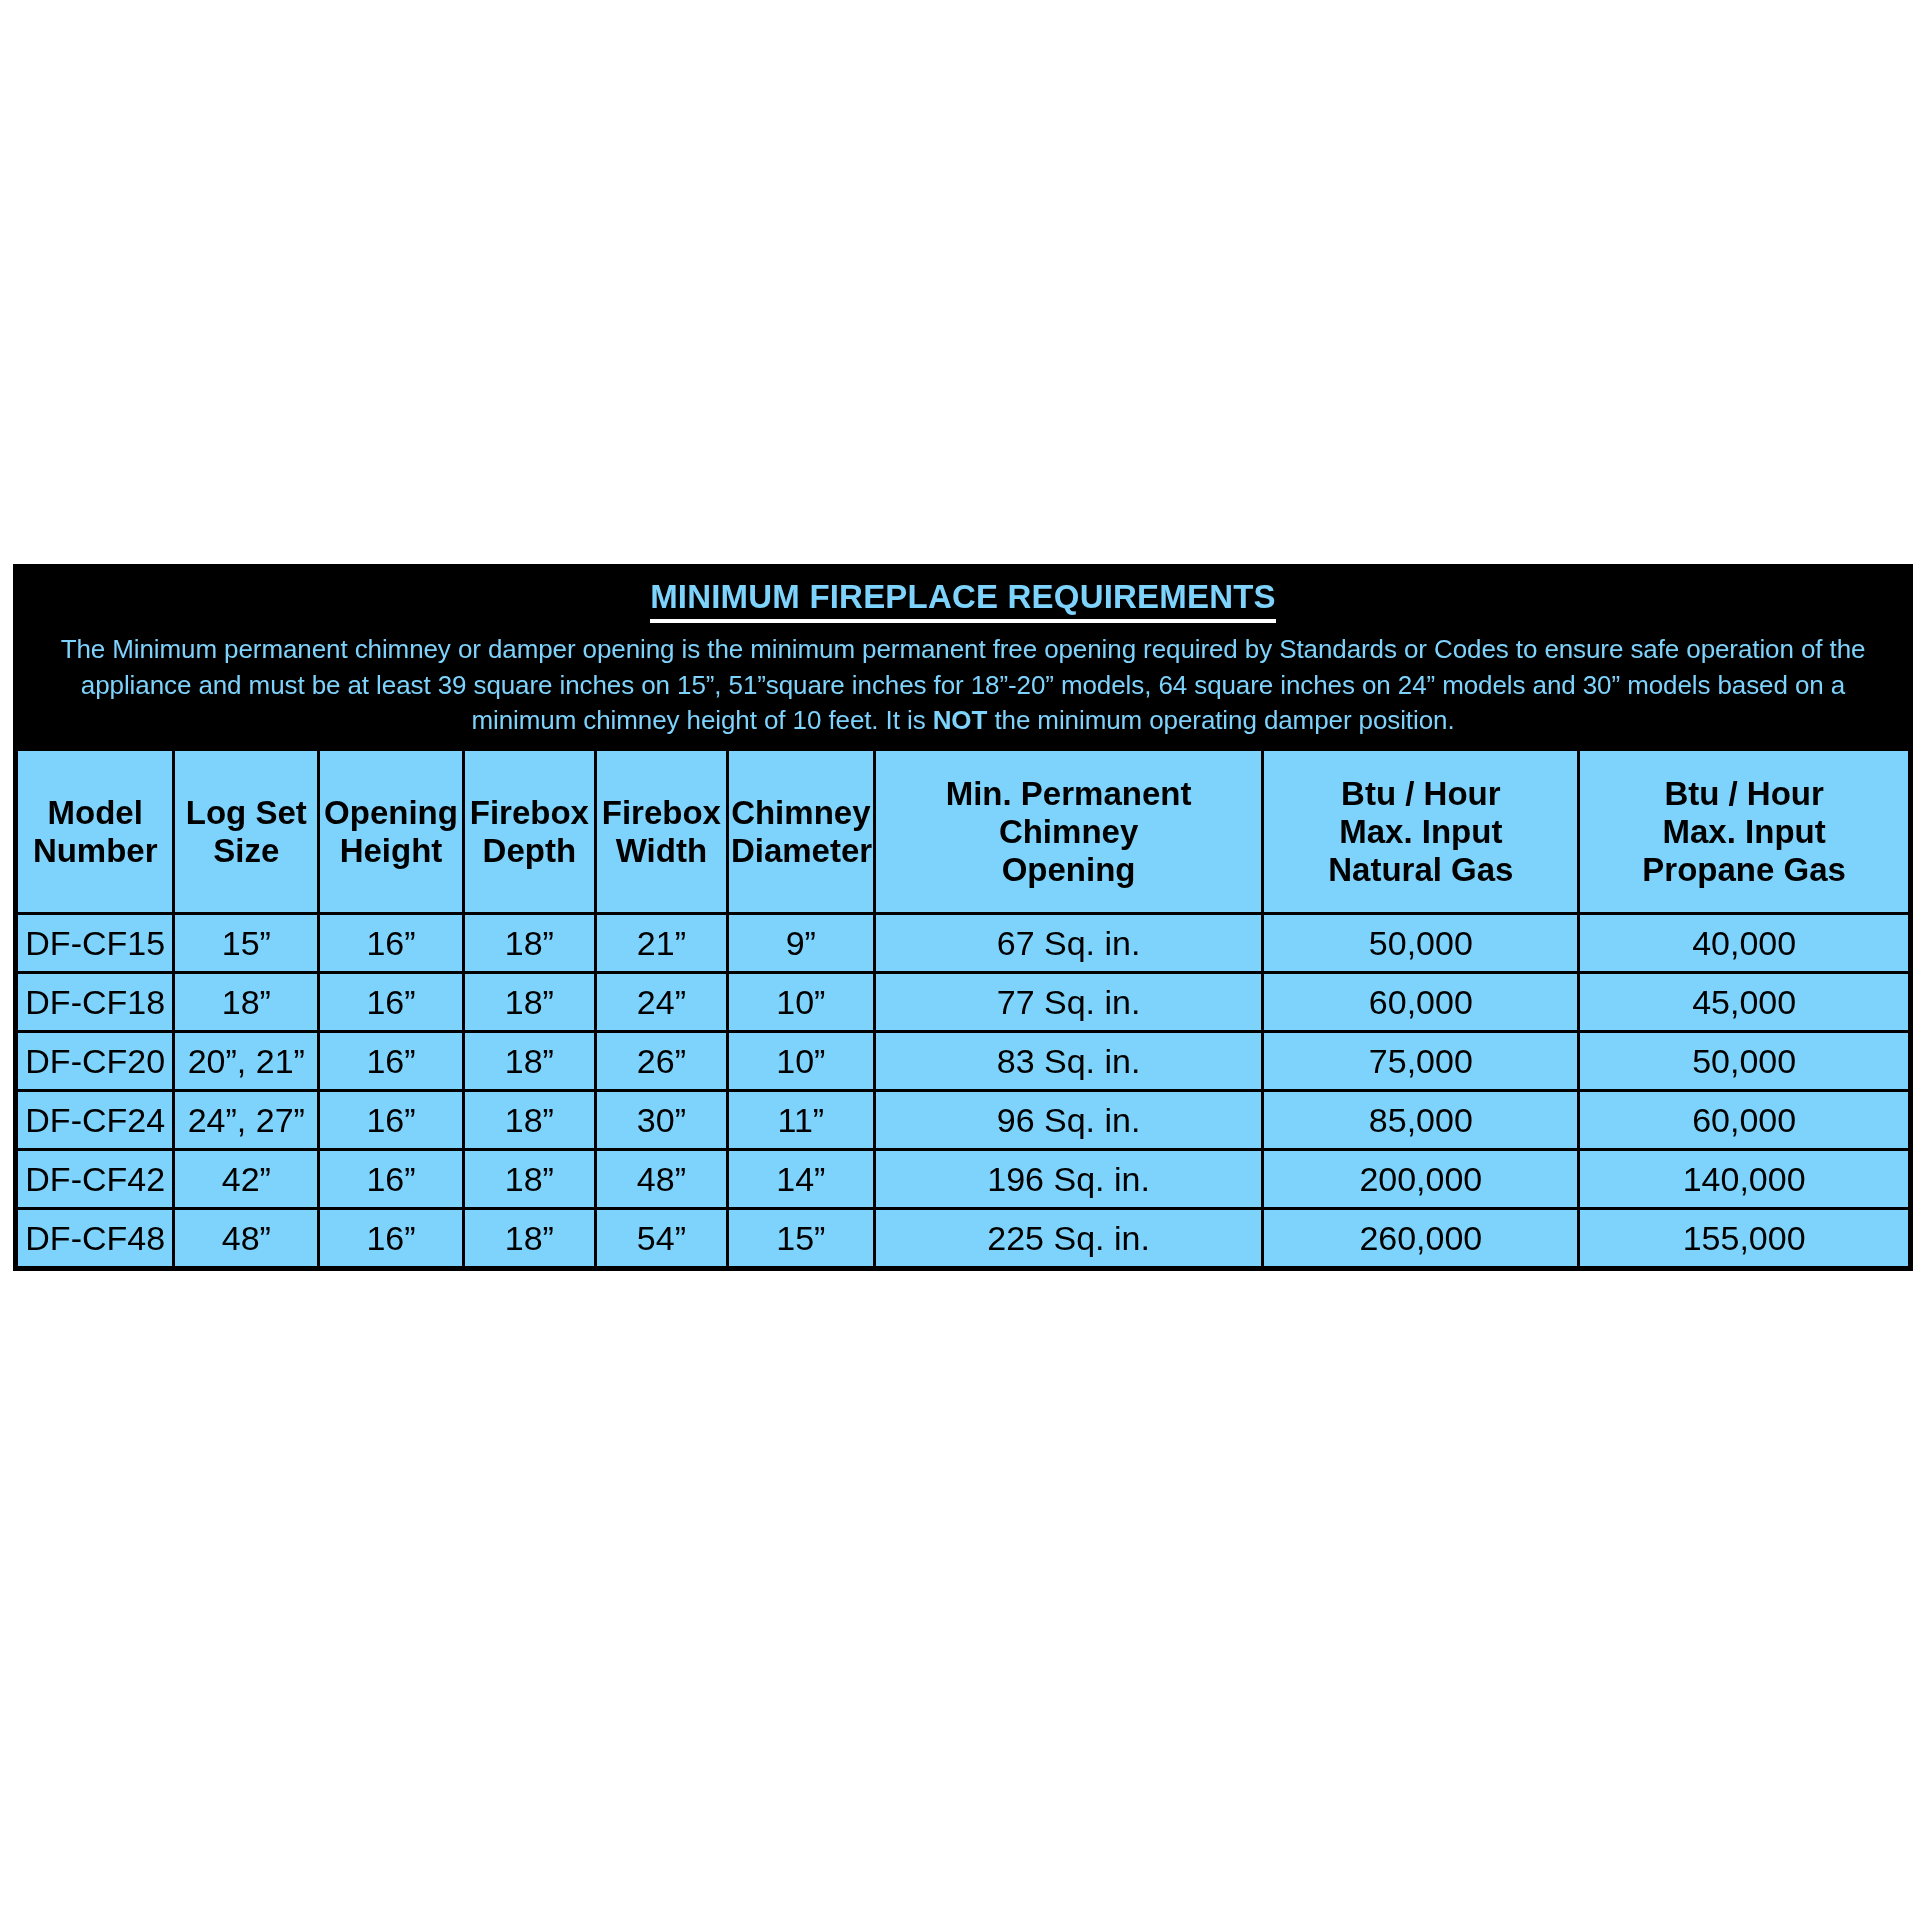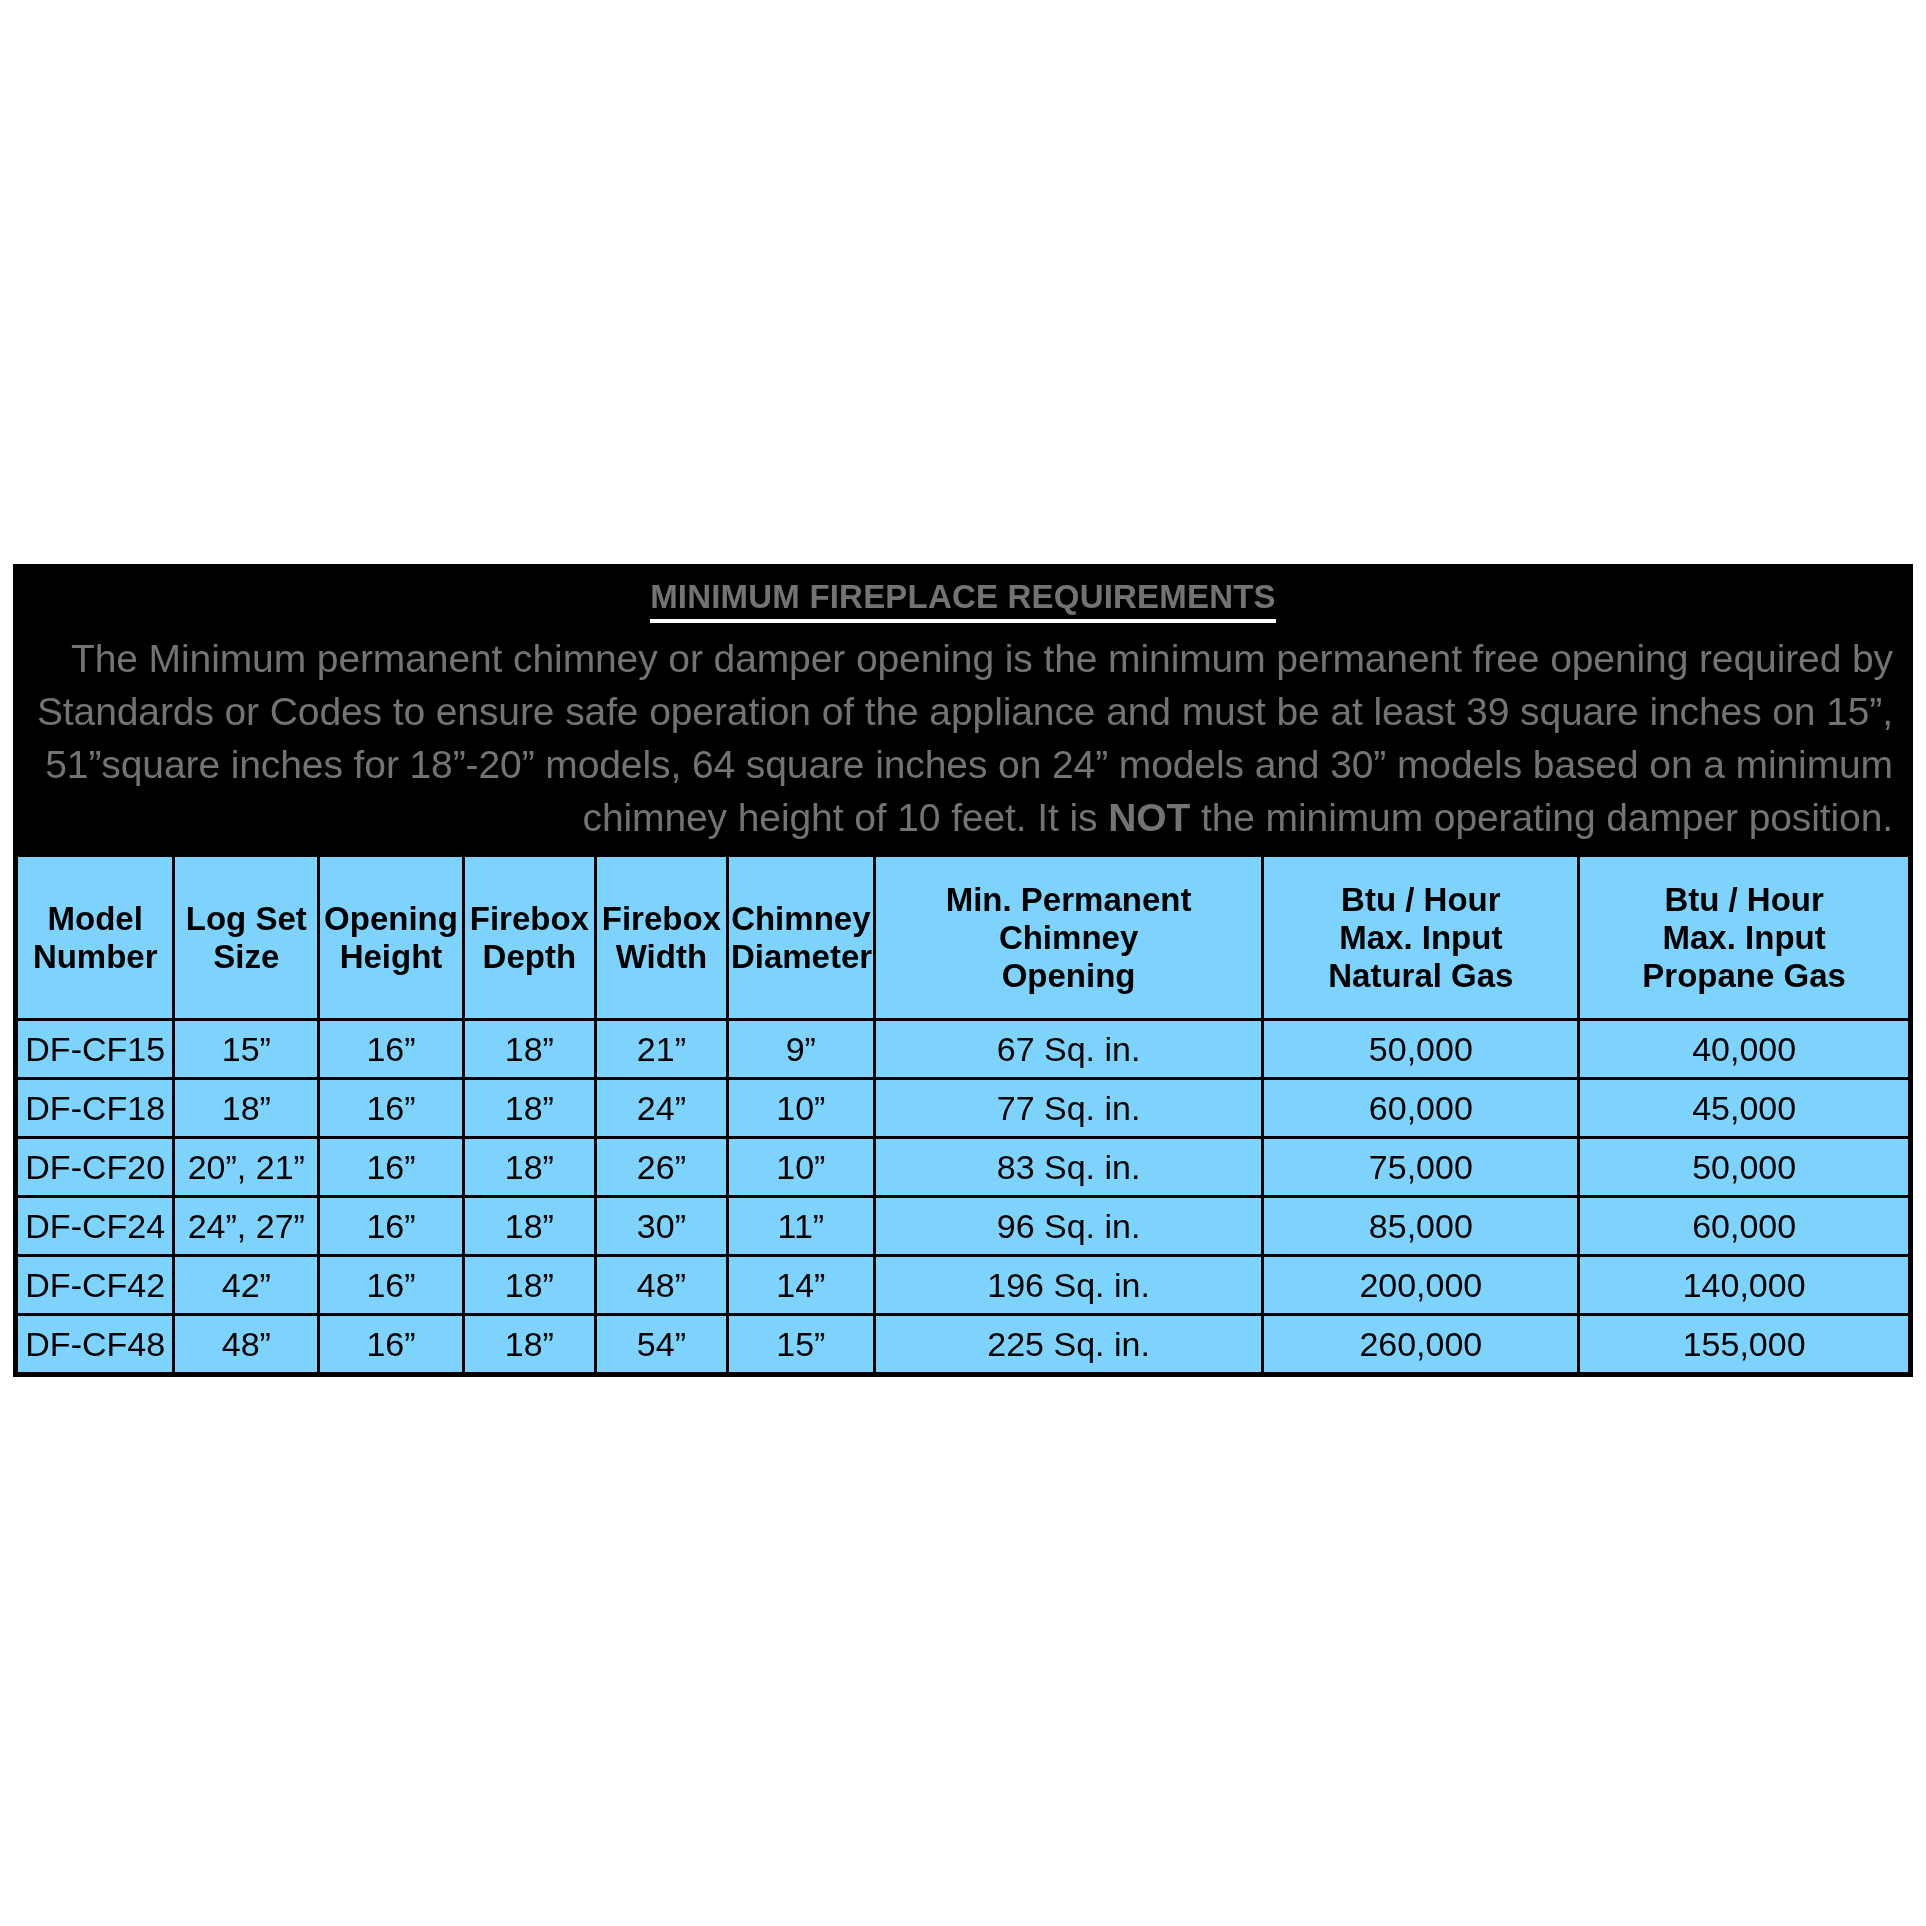--- a/index.html
+++ b/index.html
@@ -17,41 +17,40 @@
   #spec-sheet {
     position: absolute;
     left: 13px;
     top: 564px;
     width: 1900px;
   }
 
   
   .banner {
     background: #000000;
-    color: #737373;
+    color: #7dd3fc;
     box-sizing: border-box;
     padding: 12px 14px 10px 14px;
     text-align: center;
   }
   .banner-title {
     font-weight: bold;
     font-size: 33px;
     letter-spacing: 0.2px;
     line-height: 1.25;
     display: inline-block;
     border-bottom: 4px solid #ffffff;
     padding-bottom: 2px;
     margin-bottom: 9px;
   }
   .banner-body {
-    font-size: 39px;
+    font-size: 26px;
     line-height: 1.36;
     letter-spacing: -0.1px;
     padding: 0 6px;
-    text-align: right;
   }
   .banner-body b {
     font-weight: bold;
   }
 
   
   table.spec {
     border-collapse: collapse;
     table-layout: fixed;
     width: 1900px;

